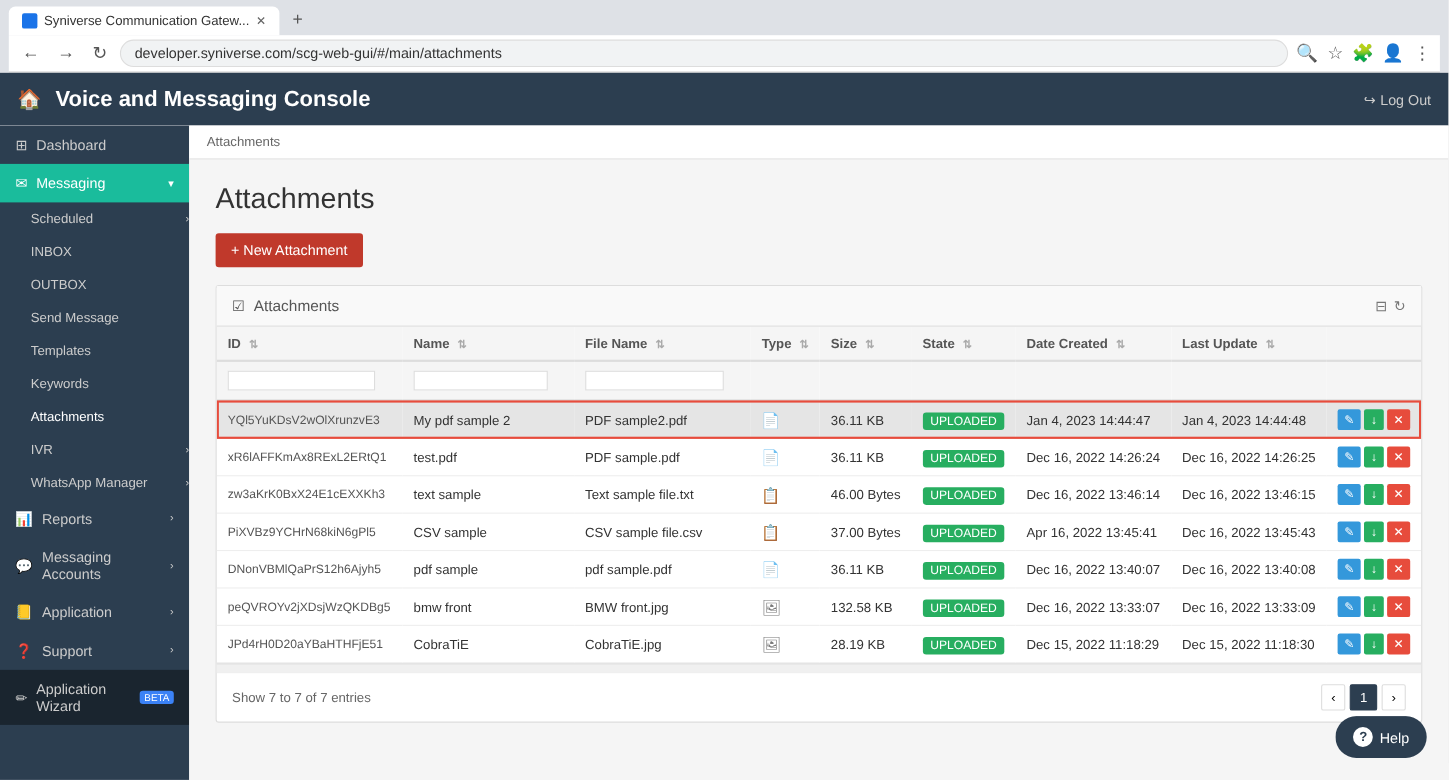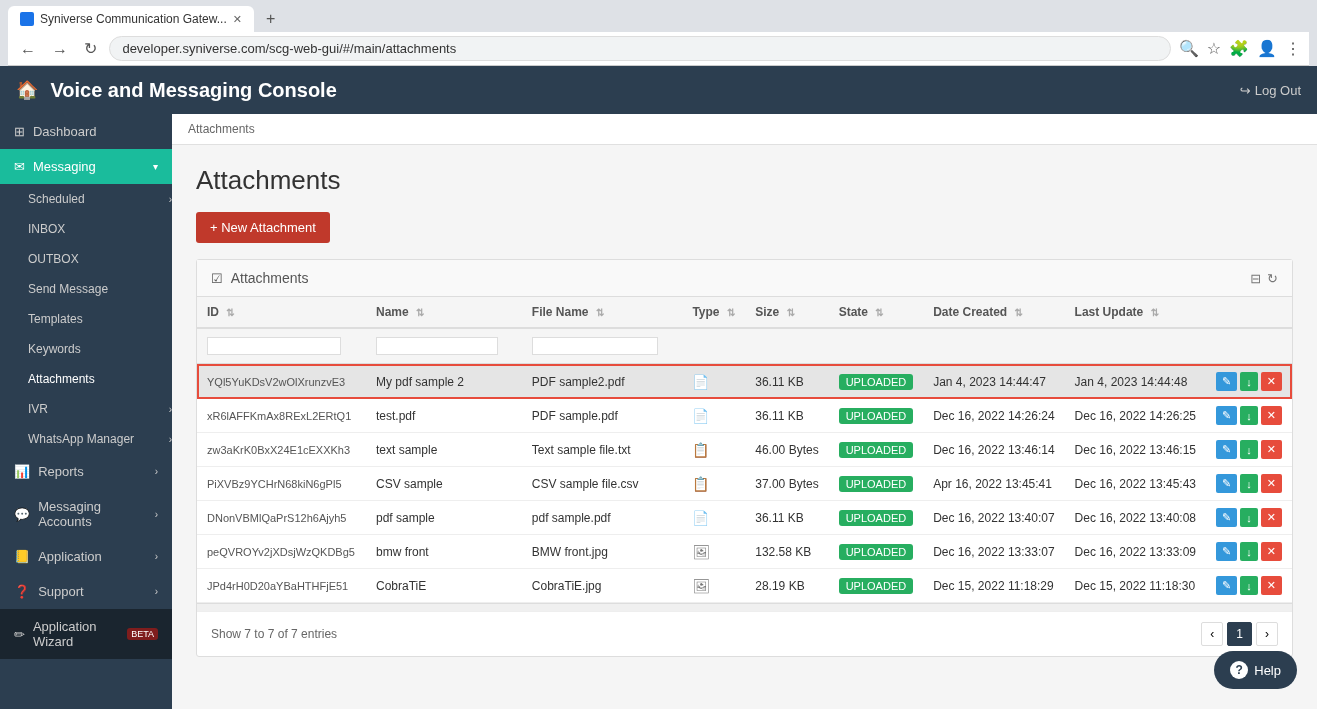--- a/index.html
+++ b/index.html
@@ -173,21 +173,21 @@
         <span class="sidebar-arrow">›</span>
       </div>
       <div class="sidebar-item">
         <span>❓</span>
         <span>Support</span>
         <span class="sidebar-arrow">›</span>
       </div>
       <div class="sidebar-item" style="background:#1a252f;">
         <span>✏</span>
         <span>Application Wizard</span>
-        <span style="background:#7f1d1d;color:white;font-size:9px;padding:1px 4px;border-radius:3px;margin-left:4px;">BETA</span>
+        <span style="background:#3b82f6;color:white;font-size:9px;padding:1px 4px;border-radius:3px;margin-left:4px;">BETA</span>
       </div>
     </div>
 
     <div class="content-area">
       <div class="breadcrumb">Attachments</div>
       <div class="content-main">
         <h1 class="page-title">Attachments</h1>
         <button class="new-attachment-btn">+ New Attachment</button>
 
         <div class="table-card">

